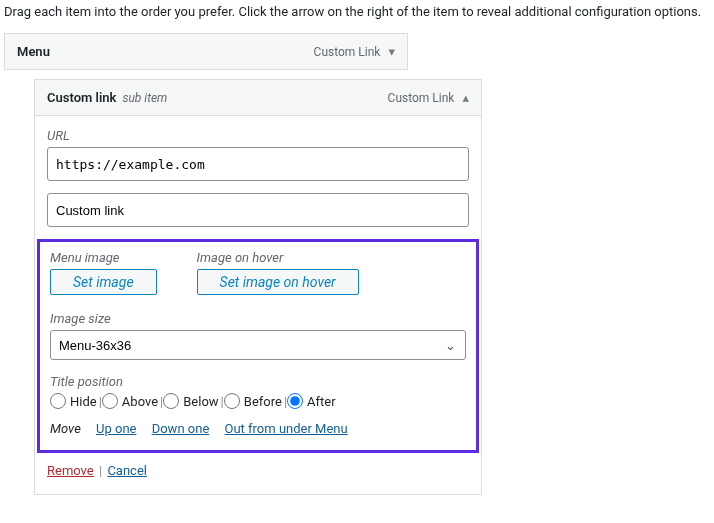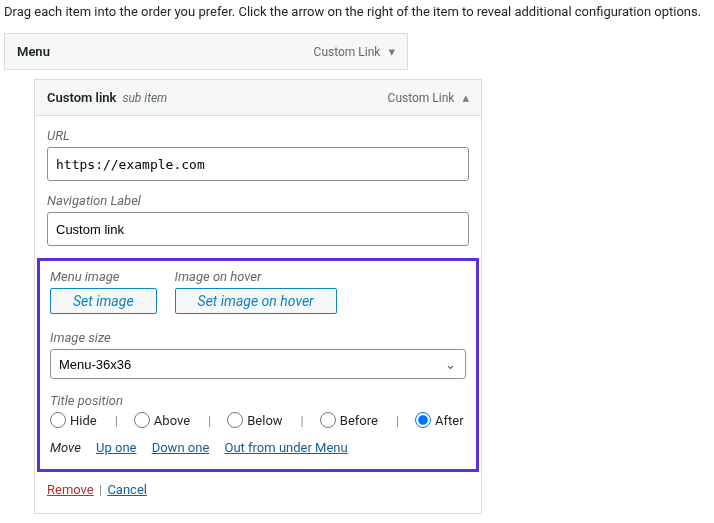--- a/index.html
+++ b/index.html
@@ -11,27 +11,27 @@
 .menu-item-header .type{color:#646970;margin-right:8px;font-size:12px}
 .menu-item-header .arrow{color:#787c82}
 .child-wrap{margin-left:30px;margin-top:9px;width:448px;border:1px solid #dcdcde;box-sizing:border-box}
 .child-header{background:#f6f7f7;border-bottom:1px solid #dcdcde}
 .child-body{background:#fff;padding:12px 0}
 .field{padding:0 12px 12px}
 .field label{display:block;font-style:italic;color:#646970;margin-bottom:4px;font-size:13px}
 .field input[type=text]{width:100%;box-sizing:border-box;border:1px solid #8c8f94;border-radius:3px;padding:16px 8px;font-size:13px;height:30px}
 .mono{font-family:Menlo,Consolas,monospace}
 .highlight-box{border:3px solid #5c2de0;margin:0 2px;padding:8px 10px 14px}
-.row2{display:flex;gap:18px}
+.row2{display:flex;gap:40px}
 .row2>div{flex:0 0 auto}
 .btn-outline{display:inline-block;border:1px solid #0a84c4;color:#0a84c4;background:#f6f7f7;padding:4px 22px;font-style:italic;cursor:pointer;font-size:14px;border-radius:2px}
 .select-wrap{position:relative}
 .select-wrap select{width:100%;box-sizing:border-box;border:1px solid #8c8f94;border-radius:3px;padding:4px 8px;height:30px;font-size:13px;appearance:none;-webkit-appearance:none;background:#fff}
 .select-caret{position:absolute;right:10px;top:50%;transform:translateY(-50%);pointer-events:none;color:#50575e}
-.radios{display:flex;align-items:flex-end;flex-wrap:wrap;gap:16px;}
+.radios{display:flex;align-items:flex-end;flex-wrap:wrap;gap:0;}
 .radio-item{display:flex;align-items:center;gap:4px;margin-right:2px}
 .radio-item input{width:16px;height:16px;margin:0}
 .divider{color:#8c8f94}
 .move-line{margin-top:12px;font-style:italic}
 .move-line a{color:#135e96;font-style:normal;margin-left:12px}
 .footer-links{padding:10px 12px 4px}
 .footer-links a{text-decoration:underline}
 .remove{color:#b32d2e}
 .cancel{color:#135e96}
 .sep{color:#8c8f94;margin:0 2px}
@@ -57,21 +57,20 @@
     </span>
     <span class="type">Custom Link</span>
     <span class="arrow">▴</span>
   </div>
   <div class="child-body">
     <div class="field">
       <label>URL</label>
       <input type="text" class="mono" value="https://example.com" style="">
     </div>
     <div class="field">
-      <label>Navigation Label</label>
       <input type="text" value="Custom link" style="">
     </div>
 
     <div class="highlight-box">
       <div class="row2">
         <div>
           <label class="inline">Menu image</label>
           <span class="btn-outline">Set image</span>
         </div>
         <div>

